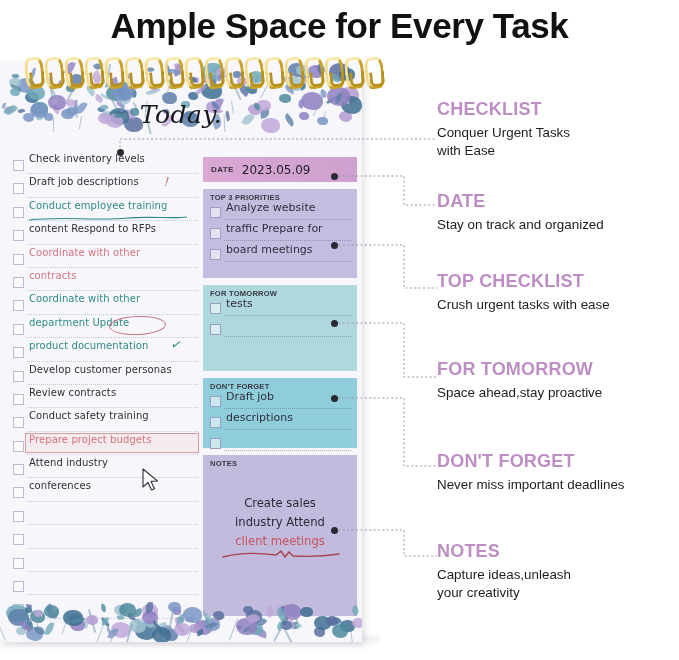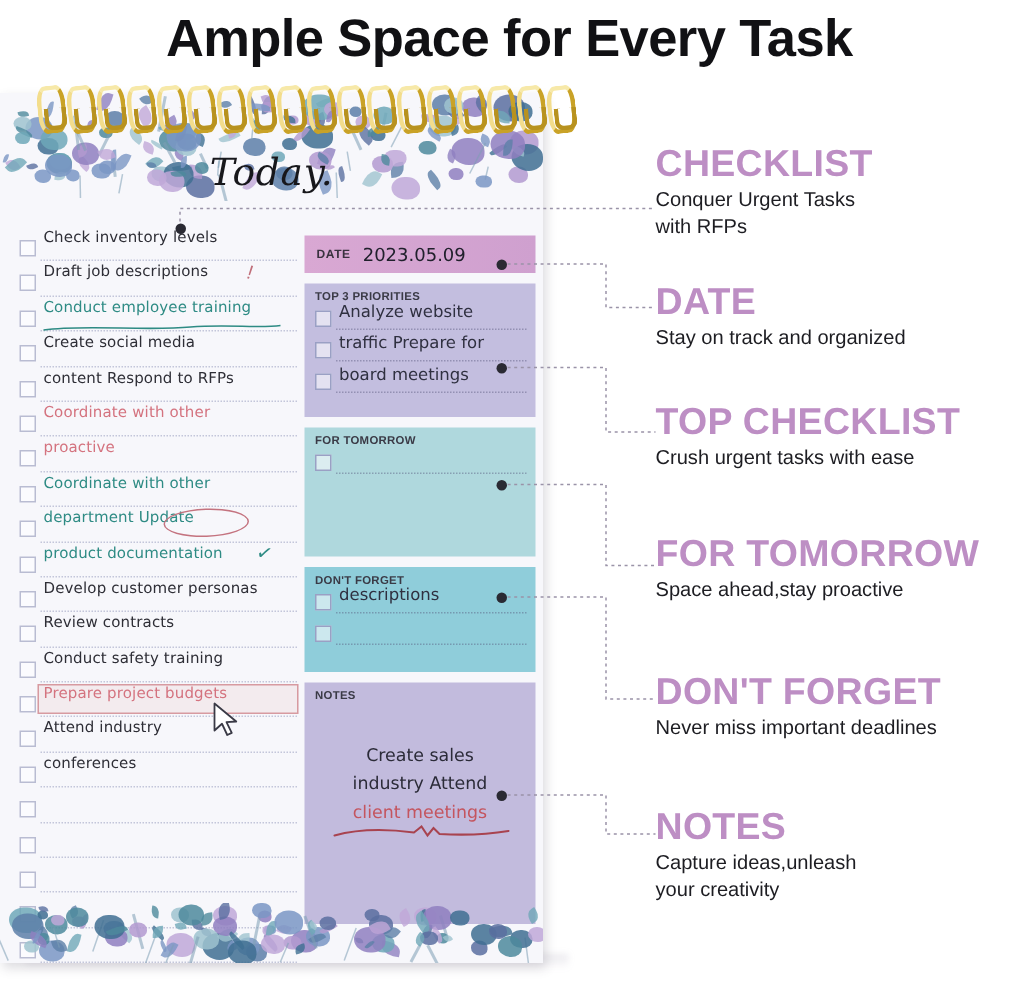--- a/index.html
+++ b/index.html
@@ -147,21 +147,21 @@
   
   .conn{position:absolute;pointer-events:none;}
   .dot{
     position:absolute;width:7px;height:7px;border-radius:50%;
     background:#2a2a33;
   }
 
   
   .lbl{position:absolute;left:437px;}
   .lbl-title{
-    font-size:25px;font-weight:bold;color:#bd8ec4;
+    font-size:18px;font-weight:bold;color:#bd8ec4;
     letter-spacing:.2px;white-space:nowrap;line-height:23px;
   }
   .lbl-sub{
     font-size:13.4px;color:#1d1d22;line-height:17.5px;
     white-space:pre-line;margin-top:3px;
   }
 
   
   .cursor{position:absolute;left:141px;top:468px;}
 </style>
@@ -344,36 +344,31 @@
         <div class="ck-box"></div>
         <div class="ck-line"></div>
         <div class="ck-text teal">Conduct employee training</div>
         <svg class="mark-underline" viewBox="0 0 164 7">
           <path d="M2,5 C30,1 70,6 100,3 C125,1 145,4 160,2" fill="none" stroke="#2e8b84" stroke-width="1.1"></path>
         </svg>
       </div>
       <div class="ck-row">
         <div class="ck-box"></div>
         <div class="ck-line"></div>
-        <div class="ck-text ">Create social media</div>
-      </div>
-      <div class="ck-row">
-        <div class="ck-box"></div>
-        <div class="ck-line"></div>
         <div class="ck-text ">content Respond to RFPs</div>
       </div>
       <div class="ck-row">
         <div class="ck-box"></div>
         <div class="ck-line"></div>
         <div class="ck-text pink">Coordinate with other</div>
       </div>
       <div class="ck-row">
         <div class="ck-box"></div>
         <div class="ck-line"></div>
-        <div class="ck-text pink">proactive</div>
+        <div class="ck-text pink">contracts</div>
       </div>
       <div class="ck-row">
         <div class="ck-box"></div>
         <div class="ck-line"></div>
         <div class="ck-text teal">Coordinate with other</div>
       </div>
       <div class="ck-row">
         <div class="ck-box"></div>
         <div class="ck-line"></div>
         <div class="ck-text teal">department Update</div>
@@ -470,28 +465,38 @@
         </div>
       </div>
   </div>
 
   <div class="panel" id="panel-tomorrow">
     <div class="panel-title">FOR TOMORROW</div>
     <div id="tomorrow-rows">
         <div class="p-row">
           <div class="p-box"></div>
           <div class="p-line"></div>
+          <div class="p-text">tests</div>
+        </div>
+        <div class="p-row">
+          <div class="p-box"></div>
+          <div class="p-line"></div>
           <div class="p-text"></div>
         </div>
       </div>
   </div>
 
   <div class="panel" id="panel-forget">
     <div class="panel-title">DON'T FORGET</div>
     <div id="forget-rows">
+        <div class="p-row">
+          <div class="p-box"></div>
+          <div class="p-line"></div>
+          <div class="p-text">Draft job</div>
+        </div>
         <div class="p-row">
           <div class="p-box"></div>
           <div class="p-line"></div>
           <div class="p-text">descriptions</div>
         </div>
         <div class="p-row">
           <div class="p-box"></div>
           <div class="p-line"></div>
           <div class="p-text"></div>
         </div>
@@ -659,21 +664,21 @@
 <div class="dot" style="left:331px;top:173px;"></div>
 <div class="dot" style="left:331px;top:242px;"></div>
 <div class="dot" style="left:331px;top:320px;"></div>
 <div class="dot" style="left:331px;top:395px;"></div>
 <div class="dot" style="left:331px;top:527px;"></div>
 
 <div id="labels">
     <div class="lbl" style="top: 98px;">
       <div class="lbl-title">CHECKLIST</div>
       <div class="lbl-sub">Conquer Urgent Tasks
-with RFPs</div>
+with Ease</div>
     </div>
     <div class="lbl" style="top: 190px;">
       <div class="lbl-title">DATE</div>
       <div class="lbl-sub">Stay on track and organized</div>
     </div>
     <div class="lbl" style="top: 270px;">
       <div class="lbl-title">TOP CHECKLIST</div>
       <div class="lbl-sub">Crush urgent tasks with ease</div>
     </div>
     <div class="lbl" style="top: 358px;">

